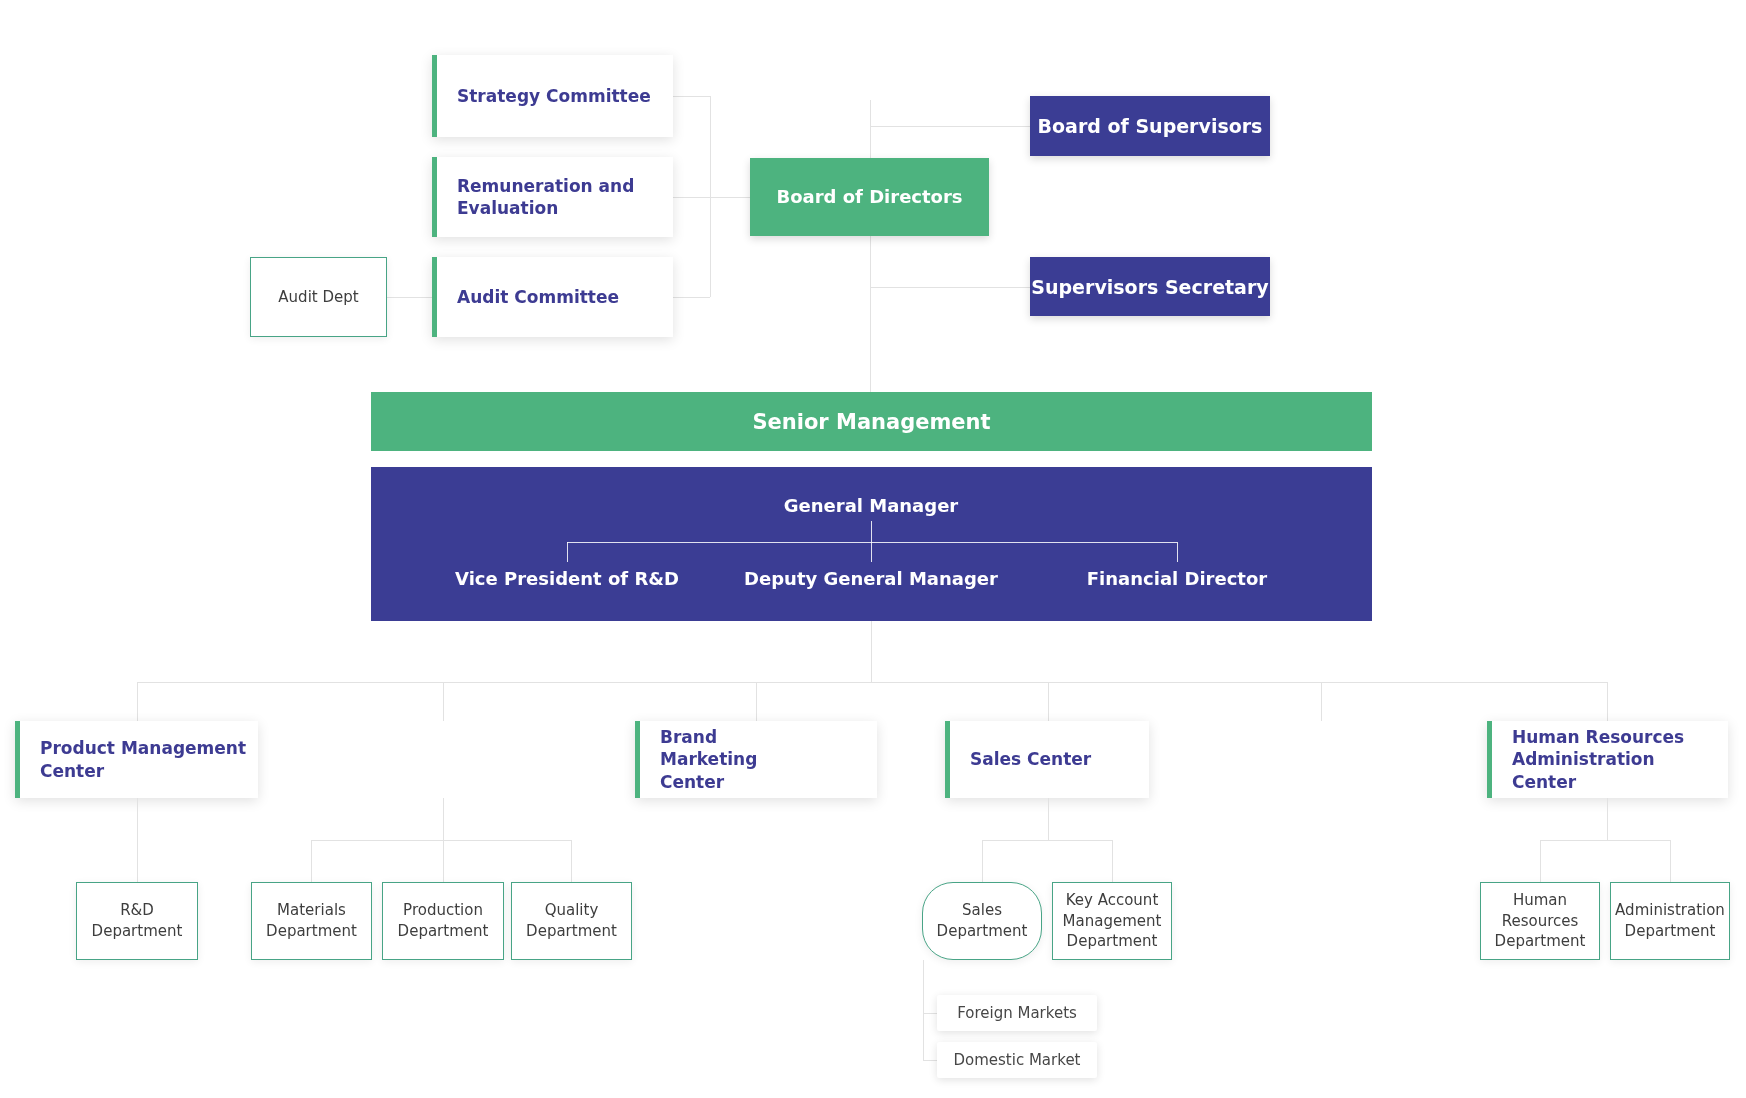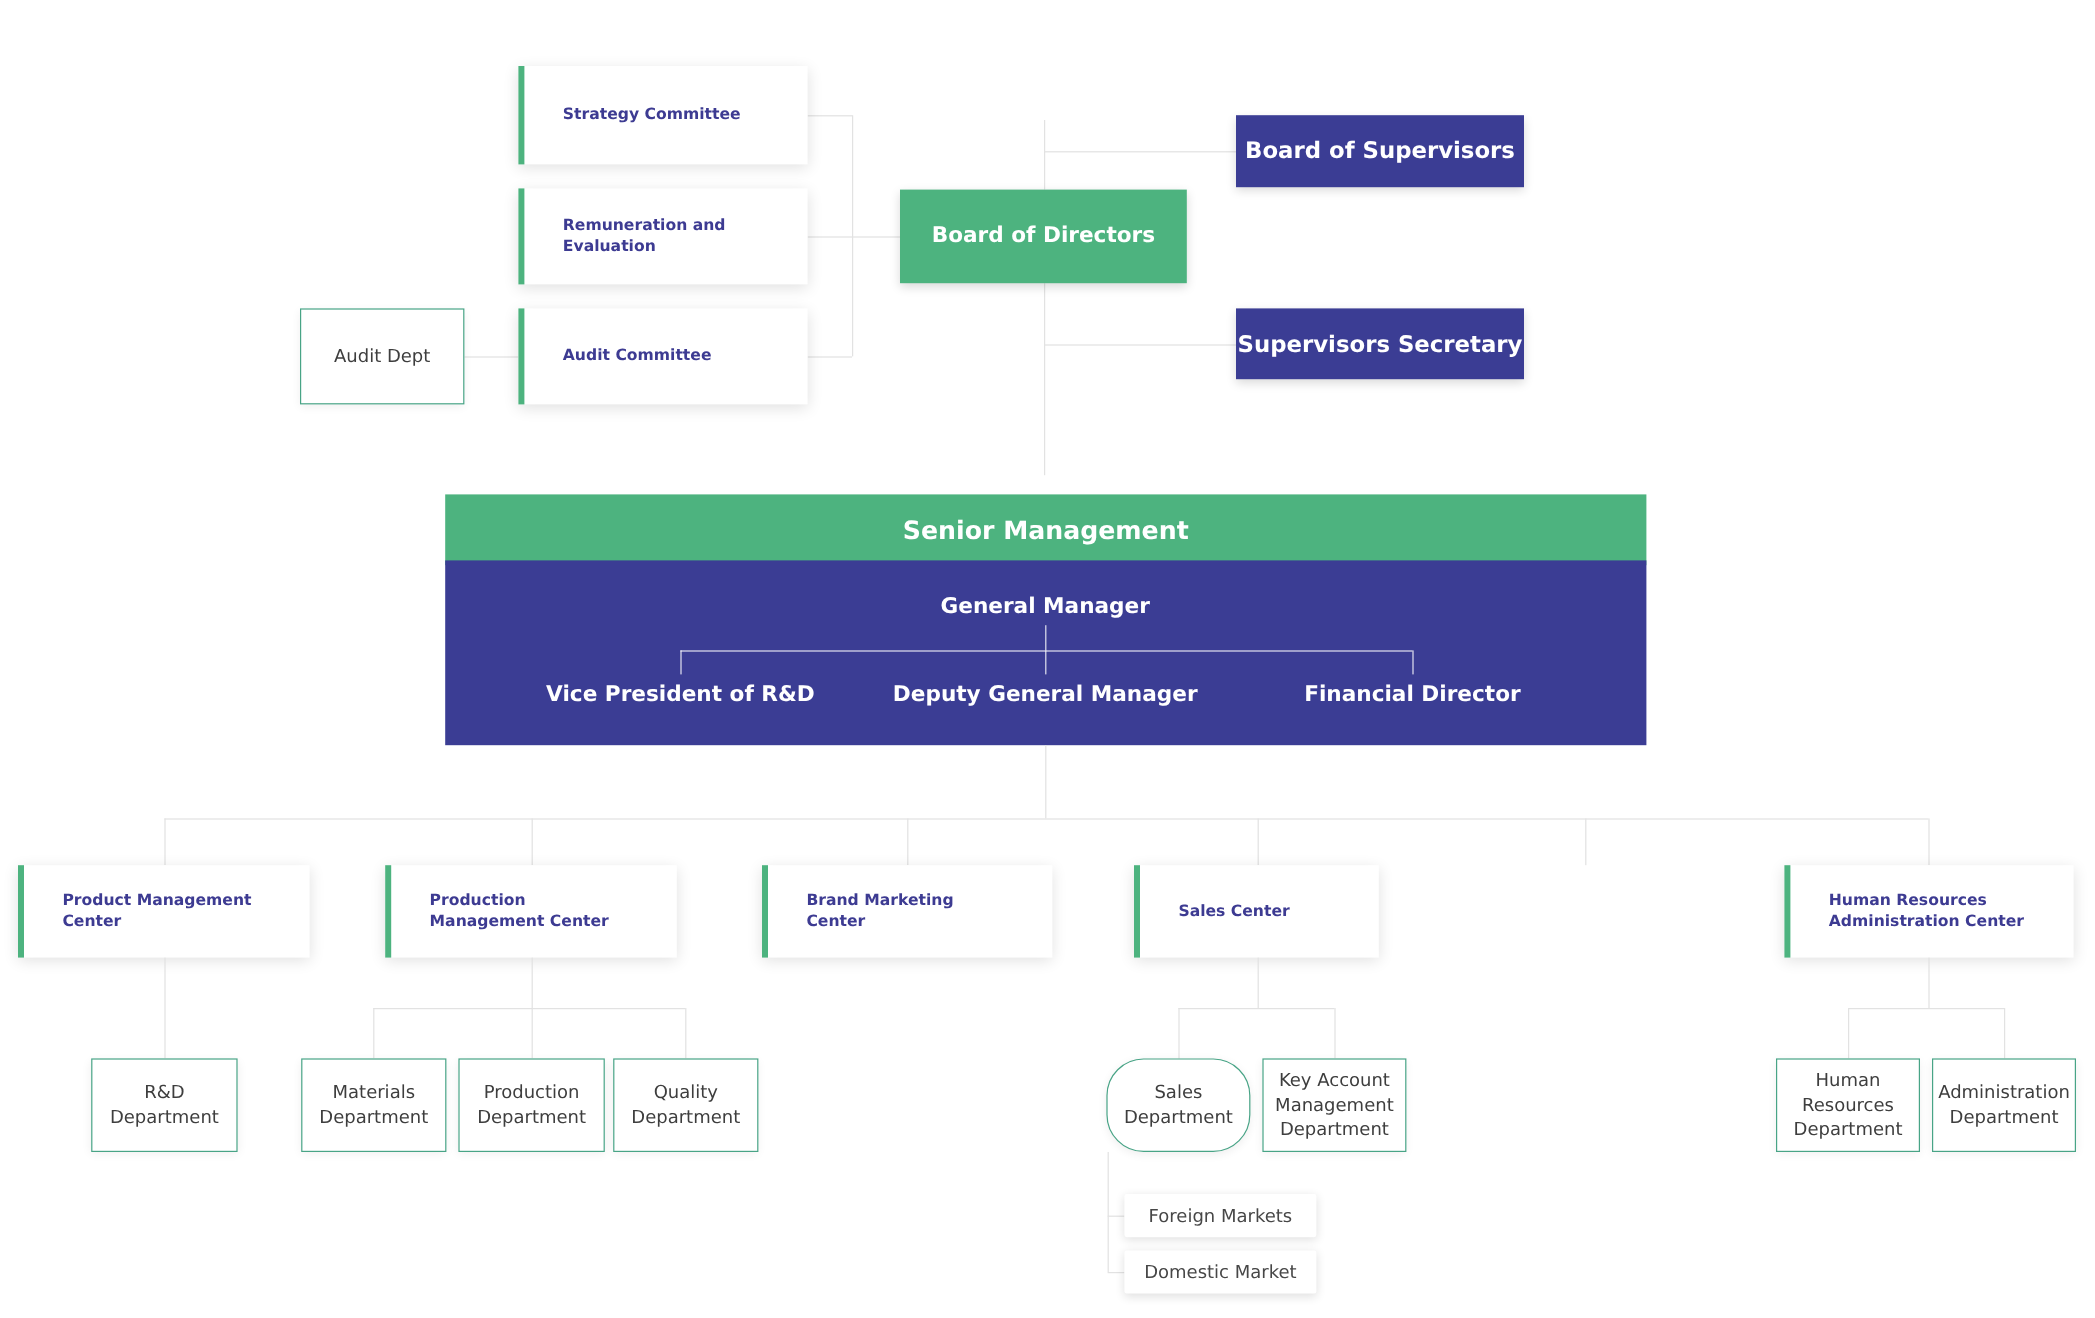--- a/index.html
+++ b/index.html
@@ -10,22 +10,22 @@
   
   .hl{position:absolute;height:1px;background:var(--connector,#e2e2e2);}
   .vl{position:absolute;width:1px;background:var(--connector,#e2e2e2);}
   .wl-h{position:absolute;height:1px;background:rgba(255,255,255,.85);}
   .wl-v{position:absolute;width:1px;background:rgba(255,255,255,.85);}
   
   .node-card{
     position:absolute;background:#fff;border-left:5px solid var(--green,#4db37f);
     box-shadow:0 3px 12px rgba(0,0,0,.12);
     display:flex;align-items:center;
-    color:var(--card_text,#3d3b92);font-size:13px;font-weight:600;line-height:1.32;
-    padding-left:32px;padding-right:10px;box-sizing:border-box;
+    color:var(--card_text,#3d3b92);font-size:17px;font-weight:600;line-height:1.32;
+    padding-left:20px;padding-right:10px;box-sizing:border-box;
   }
   .node-card span{display:inline-block;}
   .wrap-176 span{max-width:176px;}
   .wrap-150 span{max-width:150px;}
   
   .node-green{
     position:absolute;background:var(--green,#4db37f);color:#fff;
     display:flex;align-items:center;justify-content:center;text-align:center;
     font-size:18px;font-weight:600;line-height:1.35;box-sizing:border-box;
     box-shadow:0 3px 8px rgba(0,0,0,.15);
@@ -100,21 +100,21 @@
   </div>
 
   <div class="node-card" style="left:432px;top:257px;width:241px;height:80px;">
     <span>Audit Committee</span>
   </div>
 
   <div class="node-outline" style="left:250px;top:257px;width:137px;height:80px;">
     <span>Audit Dept</span>
   </div>
 
-  <div class="sm-header" style="left:371px;top:412px;width:1001px;height:59px;">
+  <div class="sm-header" style="left:371px;top:392px;width:1001px;height:59px;">
     <span>Senior Management</span>
   </div>
   <div class="sm-body" style="left:371px;top:467px;width:1001px;height:154px;"></div>
 
   <span class="sm-label" style="left:871px;top:495px;">General Manager</span>
 
   <div class="wl-v" style="left:871px;top:521px;height:21px;"></div>
   <div class="wl-h" style="left:567px;top:542px;width:610px;"></div>
   <div class="wl-v" style="left:567px;top:542px;height:20px;"></div>
   <div class="wl-v" style="left:871px;top:542px;height:20px;"></div>
@@ -129,23 +129,20 @@
   <div class="vl" style="left:137px;top:682px;height:39px;"></div>
   <div class="vl" style="left:443px;top:682px;height:39px;"></div>
   <div class="vl" style="left:756px;top:682px;height:39px;"></div>
   <div class="vl" style="left:1048px;top:682px;height:39px;"></div>
   <div class="vl" style="left:1321px;top:682px;height:39px;"></div>
   <div class="vl" style="left:1607px;top:682px;height:39px;"></div>
 
   <div class="node-card" style="left:15px;top:721px;width:243px;height:77px;">
     <span>Product Management Center</span>
   </div>
-  <div class="node-card wrap-176" style="left:321px;top:721px;width:243px;height:77px;">
-    <span>Production Management Center</span>
-  </div>
   <div class="node-card wrap-150" style="left:635px;top:721px;width:242px;height:77px;">
     <span>Brand Marketing Center</span>
   </div>
   <div class="node-card" style="left:945px;top:721px;width:204px;height:77px;">
     <span>Sales Center</span>
   </div>
   <div class="node-card" style="left:1487px;top:721px;width:241px;height:77px;">
     <span>Human Resources Administration Center</span>
   </div>
 

